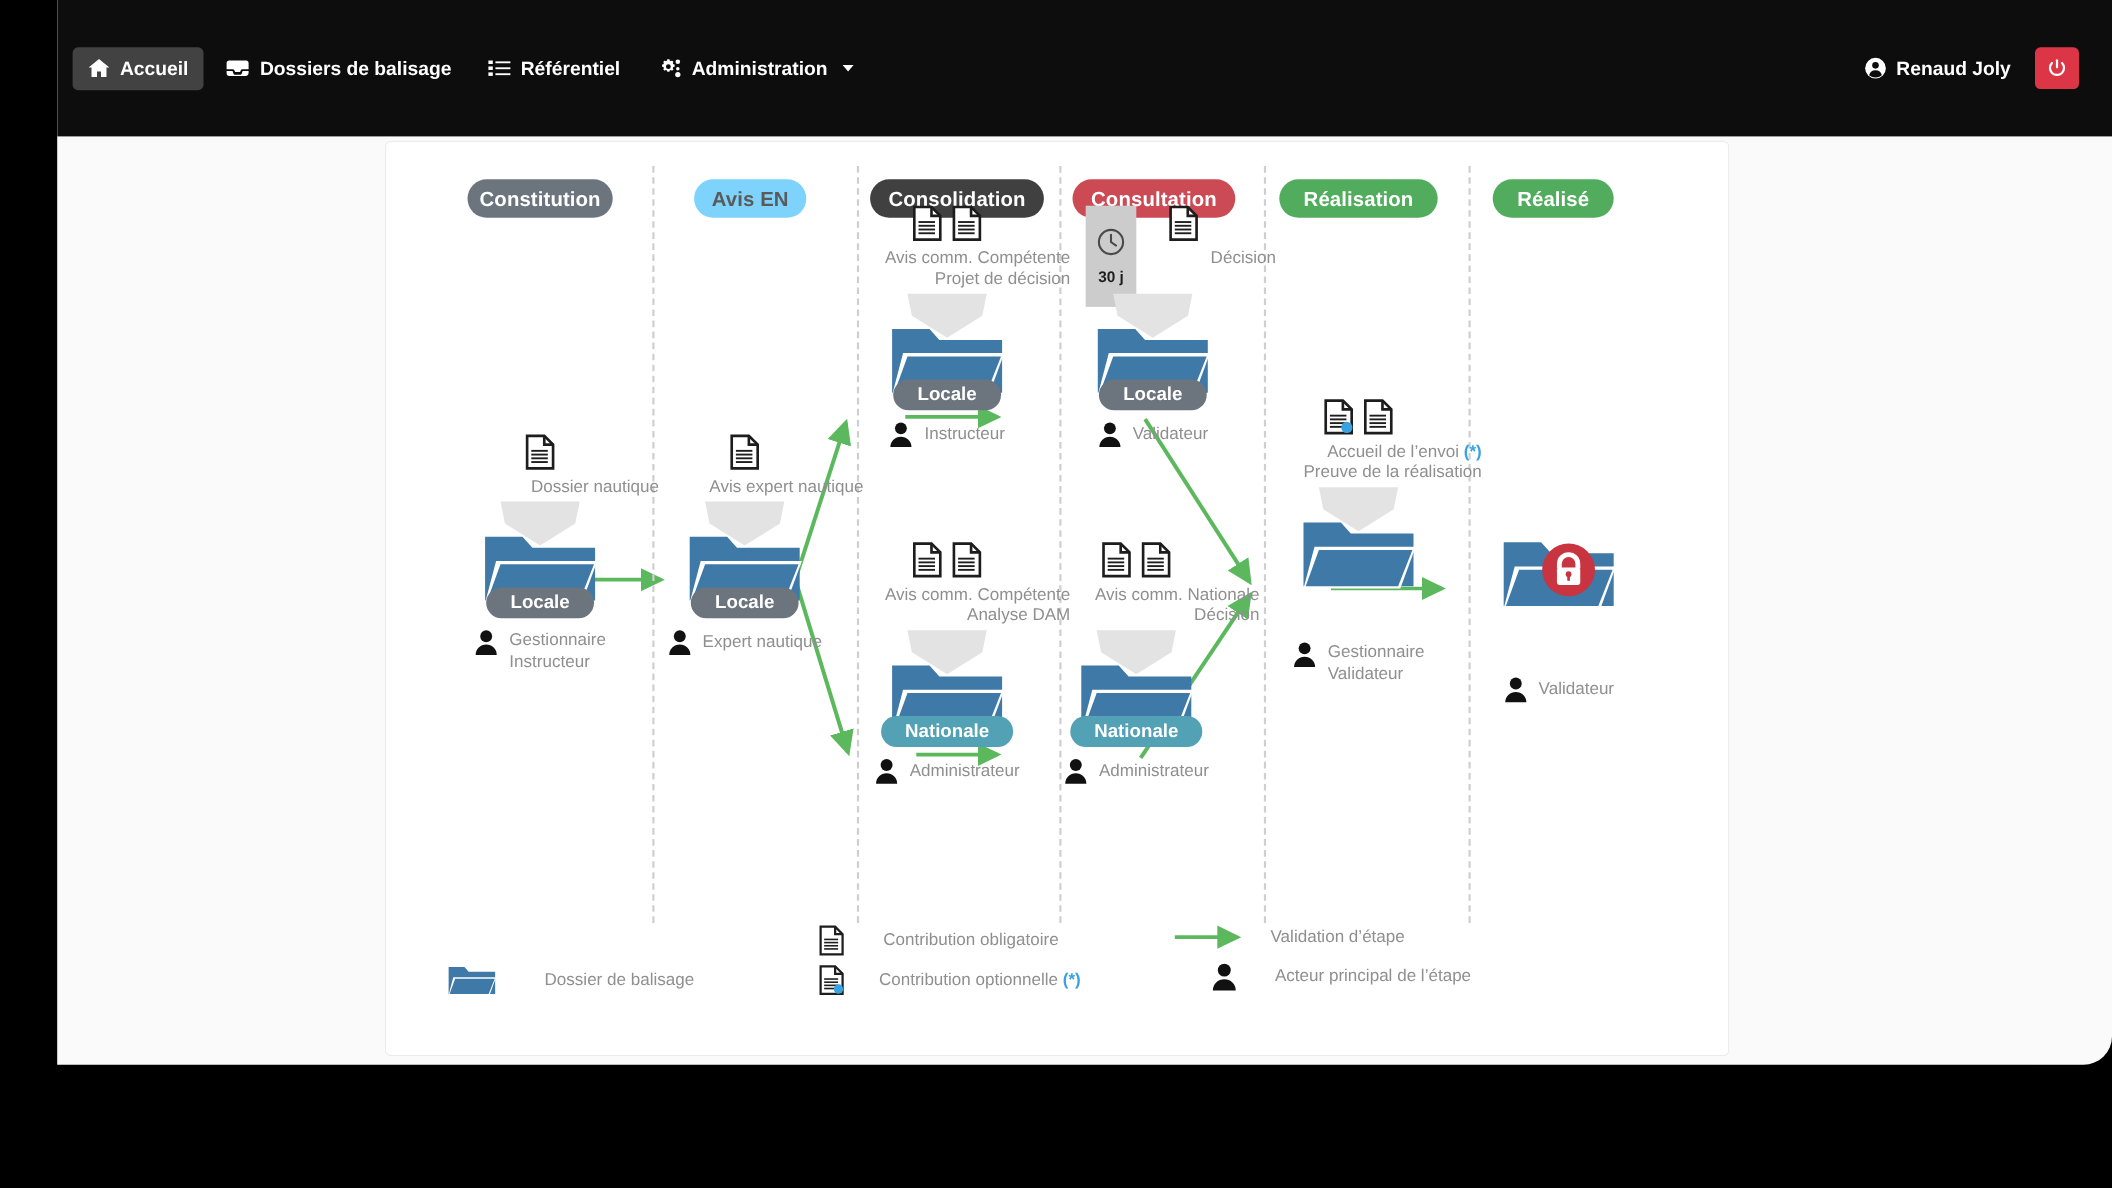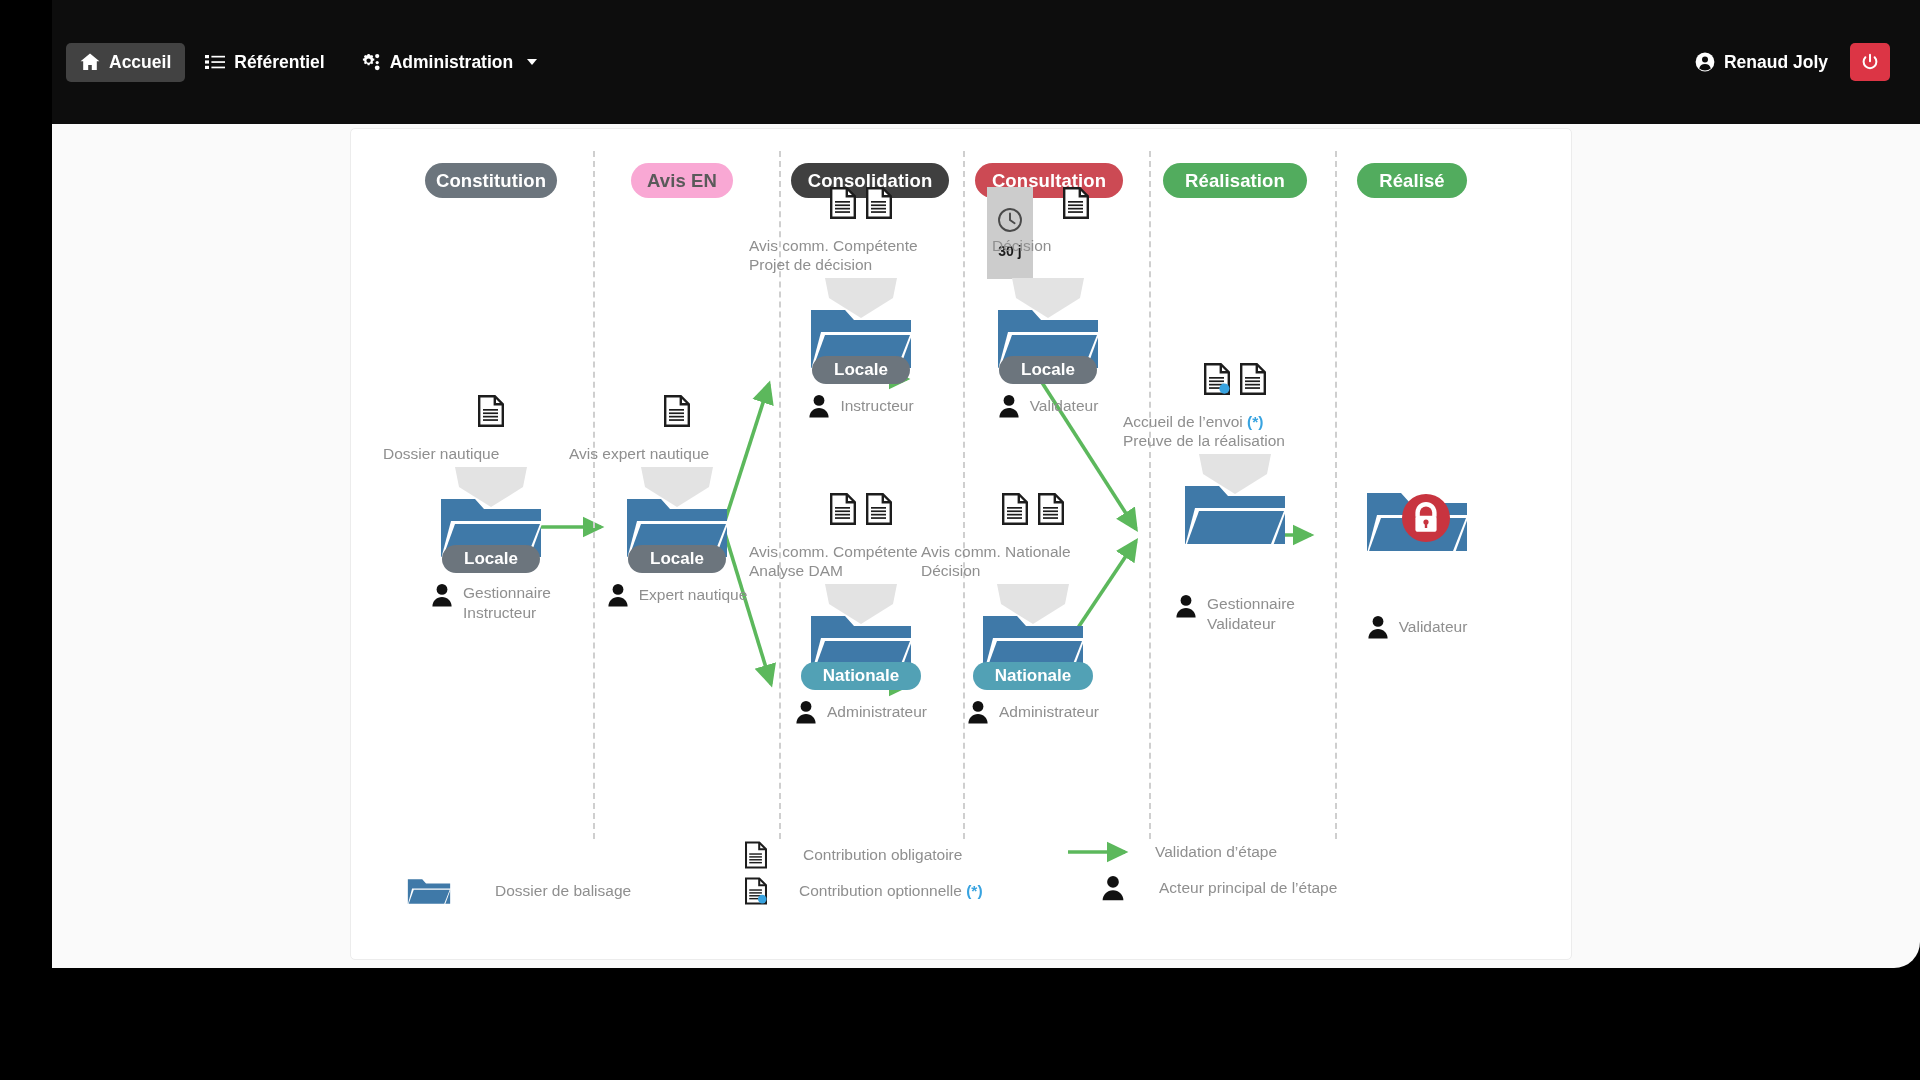--- a/index.html
+++ b/index.html
@@ -110,22 +110,22 @@
 
   
   .node { position: absolute; }
 
   .doc-row {
     display: flex; justify-content: center; align-items: flex-end;
     gap: 10px;
     height: 34px;
   }
   .doc-caption {
-    margin-top: 17px;
-    text-align: left;
+    margin-top: 6px;
+    text-align: right;
     color: #8f8f8f;
     font-size: 15.5px;
     line-height: 19px;
     white-space: nowrap;
   }
   .opt-star { color: #38a3e0; font-weight: bold; }
 
   .fat-arrow { display: flex; justify-content: center; margin-top: 2px; }
 
   .folder-wrap { display: flex; justify-content: center; margin-top: -16px; }
@@ -184,20 +184,28 @@
 
       <div class="nav-item active">
         <span class="nav-icon">
           <svg width="20" height="18" viewBox="0 0 20 18">
               <path fill="#fff" d="M10 0.6 0.6 8.3h2.6V17h5V12h3.6v5h5V8.3h2.6z"></path>
             </svg>
         </span>
         <span>Accueil</span>
       </div>
 
+      <div class="nav-item">
+        <span class="nav-icon">
+          <svg width="22" height="16" viewBox="0 0 22 16">
+              <path fill="#fff" d="M1 3.2C1 2 2 1 3.2 1h15.6C20 1 21 2 21 3.2V9h-5.4a2 2 0 0 0-1.9 1.3l-.4 1.1H8.7l-.4-1.1A2 2 0 0 0 6.4 9H1zM1 10.6h5.4l.8 2.2c.2.7.9 1.2 1.7 1.2h4.2c.8 0 1.5-.5 1.7-1.2l.8-2.2H21v1.8c0 1.4-1.1 2.6-2.6 2.6H3.6A2.6 2.6 0 0 1 1 12.4z"></path>
+            </svg>
+        </span>
+        <span>Dossiers de balisage</span>
+      </div>
 
       <div class="nav-item">
         <span class="nav-icon">
           <svg width="20" height="16" viewBox="0 0 20 16">
             <rect fill="#fff" x="0" y="1" width="4" height="3.2"></rect>
             <rect fill="#fff" x="0" y="6.4" width="4" height="3.2"></rect>
             <rect fill="#fff" x="0" y="11.8" width="4" height="3.2"></rect>
             <rect fill="#fff" x="6.4" y="1.8" width="13.6" height="1.7"></rect>
             <rect fill="#fff" x="6.4" y="7.2" width="13.6" height="1.7"></rect>
             <rect fill="#fff" x="6.4" y="12.6" width="13.6" height="1.7"></rect>
@@ -271,21 +279,21 @@
 
       <div class="col-sep" style="left:242px;"></div>
       <div class="col-sep" style="left:428px;"></div>
       <div class="col-sep" style="left:612px;"></div>
       <div class="col-sep" style="left:798px;"></div>
       <div class="col-sep" style="left:984px;"></div>
 
       <div class="stage-pill" style="left:74px;  top:22px; width:132px; background:#6c757d;">
           <span>Constitution</span>
         </div>
-      <div class="stage-pill" style="left:280px; top:22px; width:102px; background:#f9a8d4; color:#5a5a5a;">
+      <div class="stage-pill" style="left:280px; top:22px; width:102px; background:#7dd3fc; color:#5a5a5a;">
           <span>Avis EN</span>
         </div>
       <div class="stage-pill" style="left:440px; top:22px; width:158px; background:#404040;">
           <span>Consolidation</span>
         </div>
       <div class="stage-pill" style="left:624px; top:22px; width:148px; background:#cc4a54;">
           <span>Consultation</span>
         </div>
       <div class="stage-pill" style="left:812px; top:22px; width:144px; background:#52ac5e;">
           <span>Réalisation</span>

